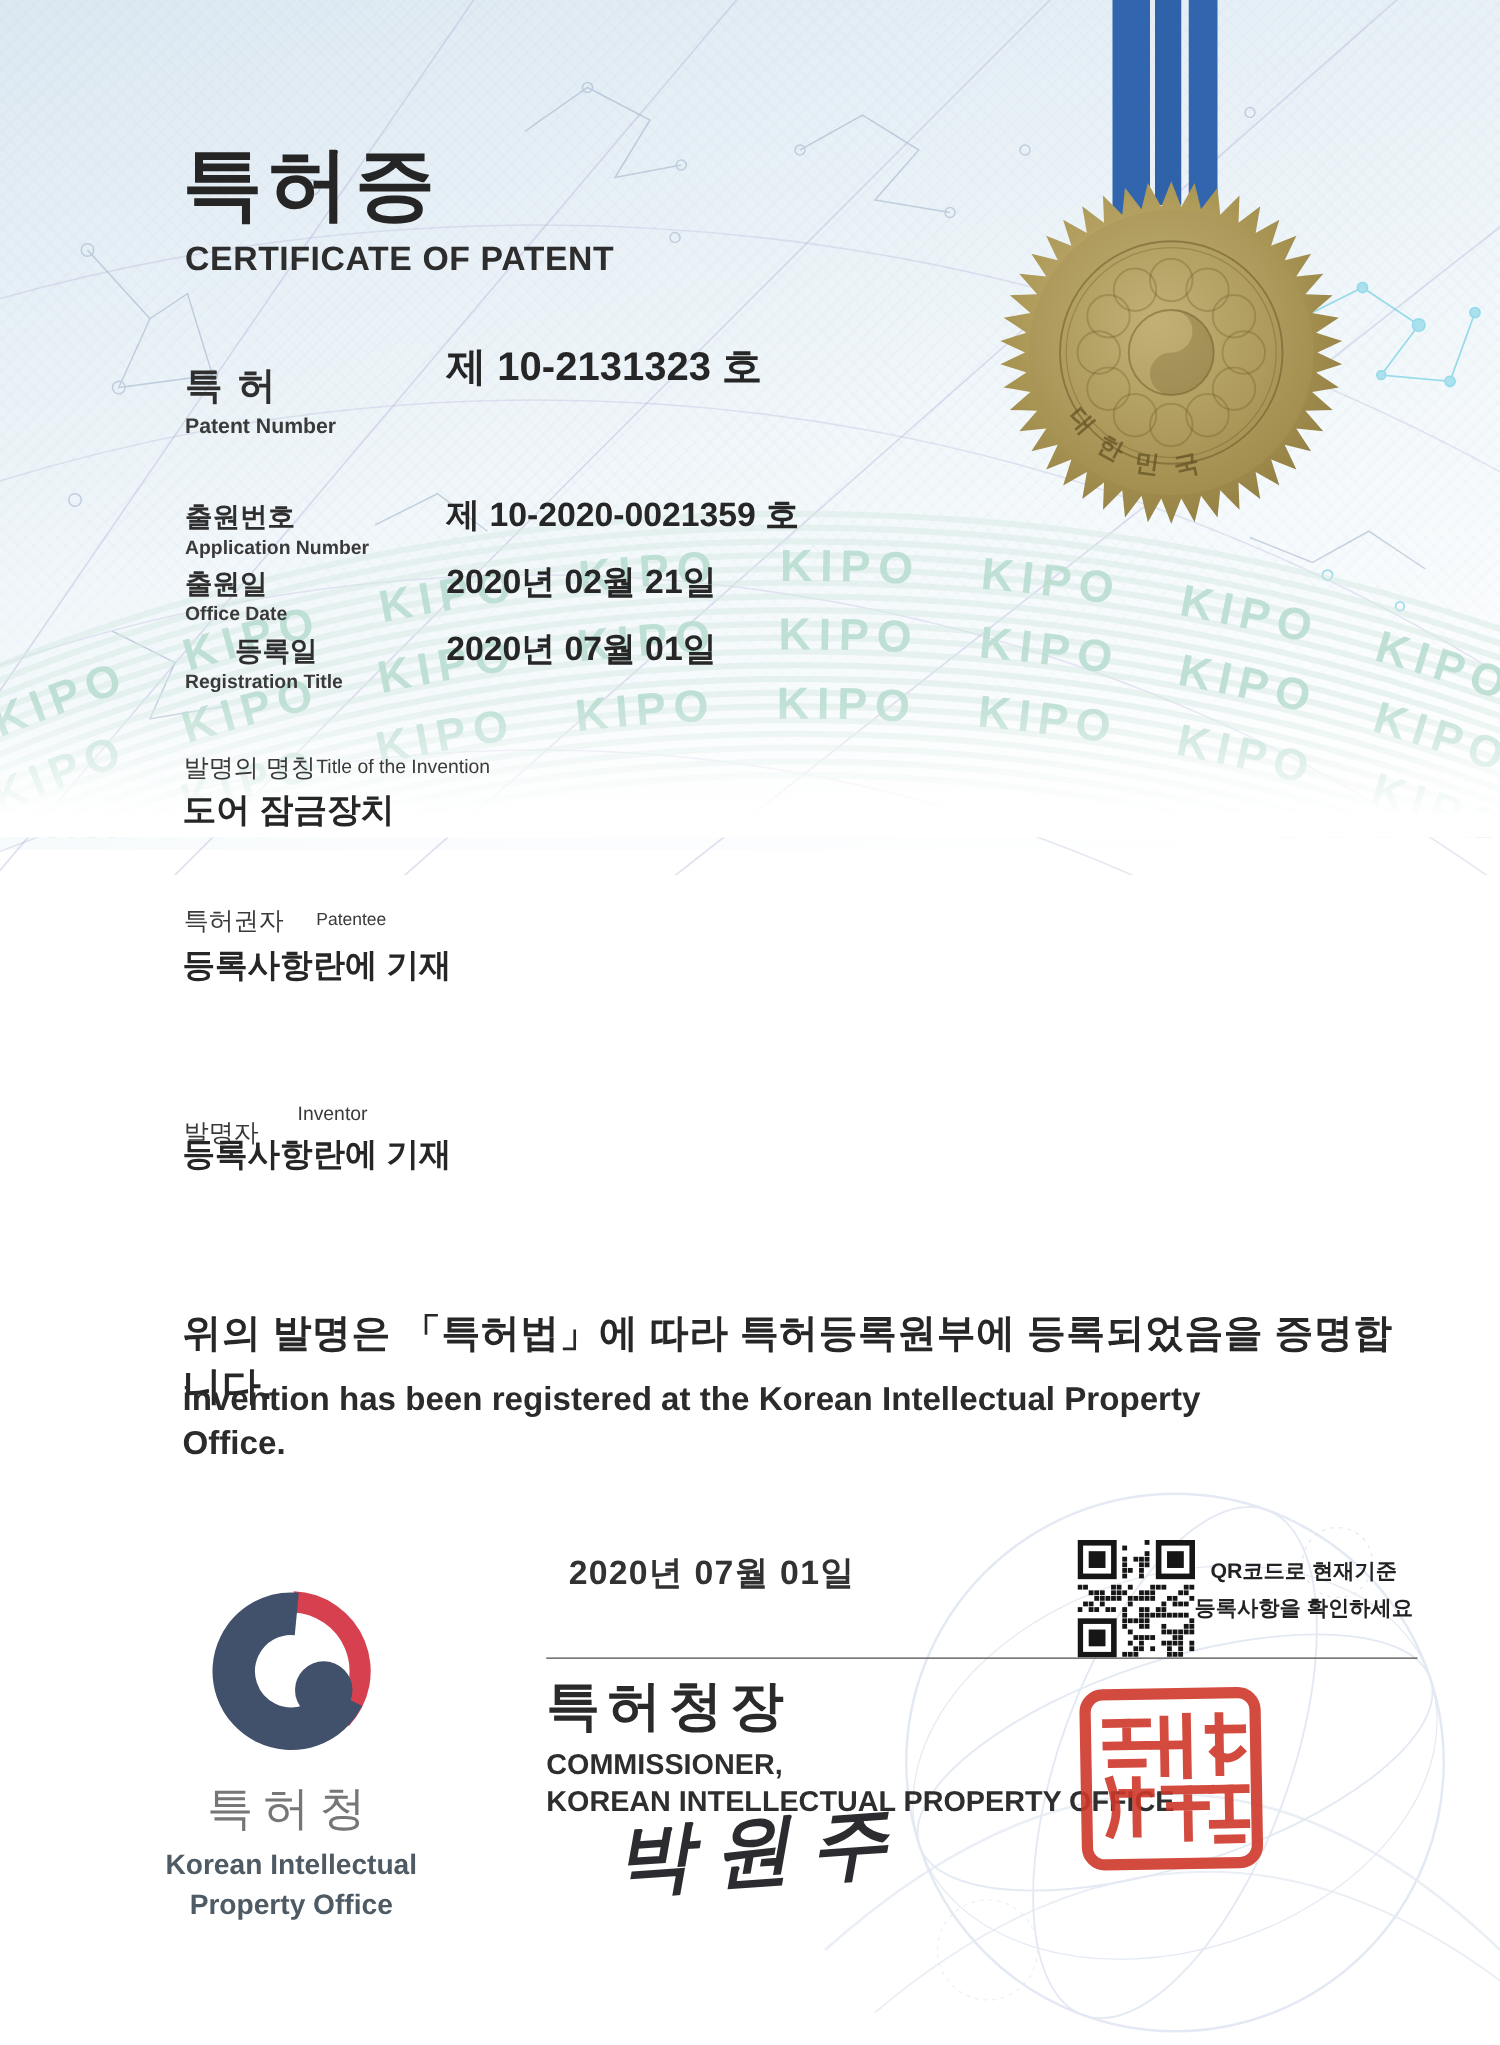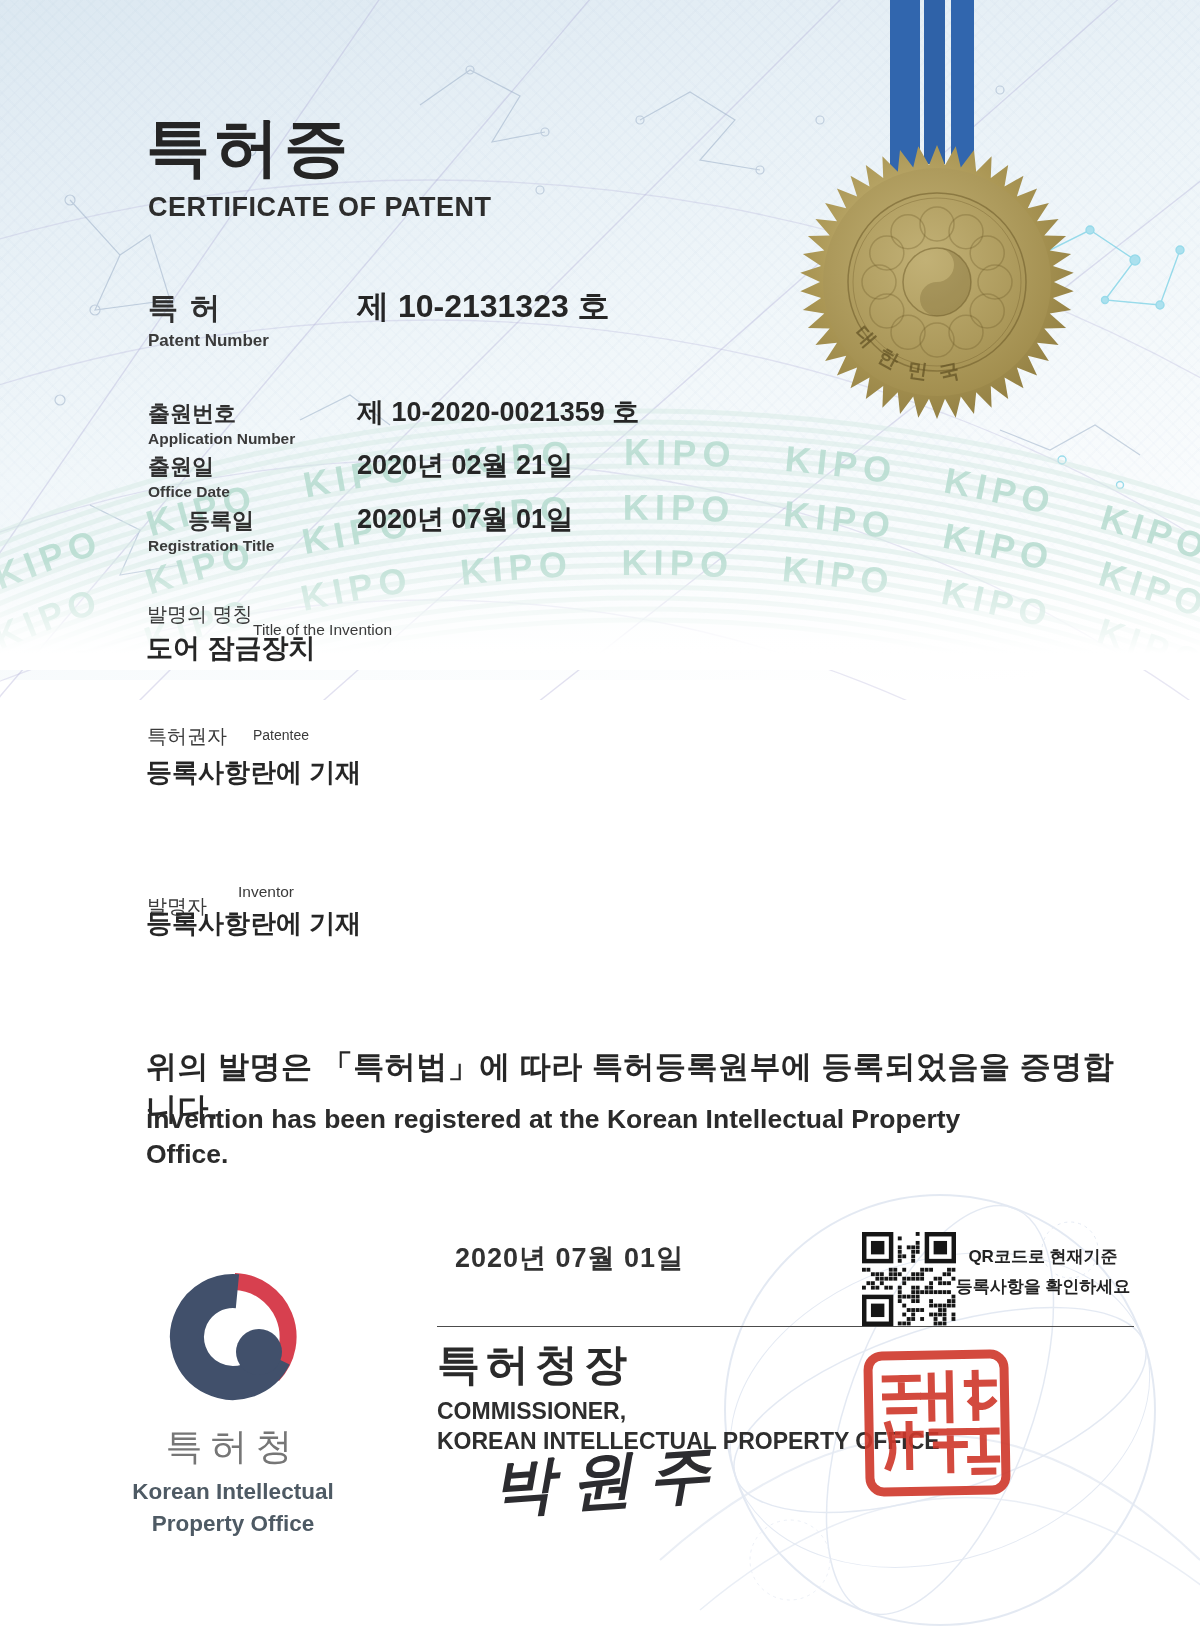--- a/index.html
+++ b/index.html
@@ -29,32 +29,32 @@
   
   .title-ko{left:146px;top:104px;font-size:64px;font-weight:700;letter-spacing:5px;color:#252525;}
   .title-en{left:148px;top:192px;font-size:27px;font-weight:700;letter-spacing:.5px;color:#2d2d2d;}
 
   
   .lbl-ko{font-weight:700;color:#2f2f2f;}
   .lbl-en{font-weight:700;color:#3a3a3a;}
   .val{font-weight:700;color:#262626;}
   .f-patent-ko{left:148px;top:288px;font-size:30px;letter-spacing:2px;}
   .f-patent-en{left:148px;top:331px;font-size:17px;}
-  .f-patent-val{left:357px;top:285px;font-size:32px;}
+  .f-patent-val{left:357px;top:272px;font-size:32px;}
   .f-app-ko{left:148px;top:399px;font-size:22px;}
   .f-app-en{left:148px;top:430px;font-size:15.5px;}
   .f-app-val{left:357px;top:394px;font-size:27px;}
   .f-filing-ko{left:148px;top:452px;font-size:22px;}
   .f-filing-en{left:148px;top:483px;font-size:15.5px;}
   .f-filing-val{left:357px;top:447px;font-size:27px;}
   .f-reg-ko{left:148px;top:506px;font-size:22px;margin-left:40px;}
   .f-reg-en{left:148px;top:537px;font-size:15.5px;}
   .f-reg-val{left:357px;top:501px;font-size:27px;}
   .f-title-ko{left:147px;top:601px;font-size:20px;font-weight:500;color:#3a3a3a;}
-  .f-title-en{left:253px;top:605px;font-size:15.5px;font-weight:500;color:#3a3a3a;margin-top:16px;}
+  .f-title-en{left:253px;top:605px;font-size:15.5px;font-weight:500;color:#3a3a3a;}
   .f-title-val{left:146px;top:630px;font-size:27px;}
   .f-patentee-ko{left:147px;top:723px;font-size:20px;font-weight:500;color:#3a3a3a;}
   .f-patentee-en{left:253px;top:727px;font-size:14px;font-weight:500;color:#3a3a3a;}
   .f-patentee-val{left:146px;top:755px;font-size:26px;}
   .f-inventor-ko{left:147px;top:879px;font-size:20px;font-weight:500;color:#3a3a3a;margin-top:14px;}
   .f-inventor-en{left:238px;top:883px;font-size:15.5px;font-weight:500;color:#3a3a3a;}
   .f-inventor-val{left:146px;top:906px;font-size:26px;}
 
   
   .stmt-ko{left:146px;top:1046px;width:990px;font-size:31px;font-weight:700;letter-spacing:.5px;color:#272727;}

